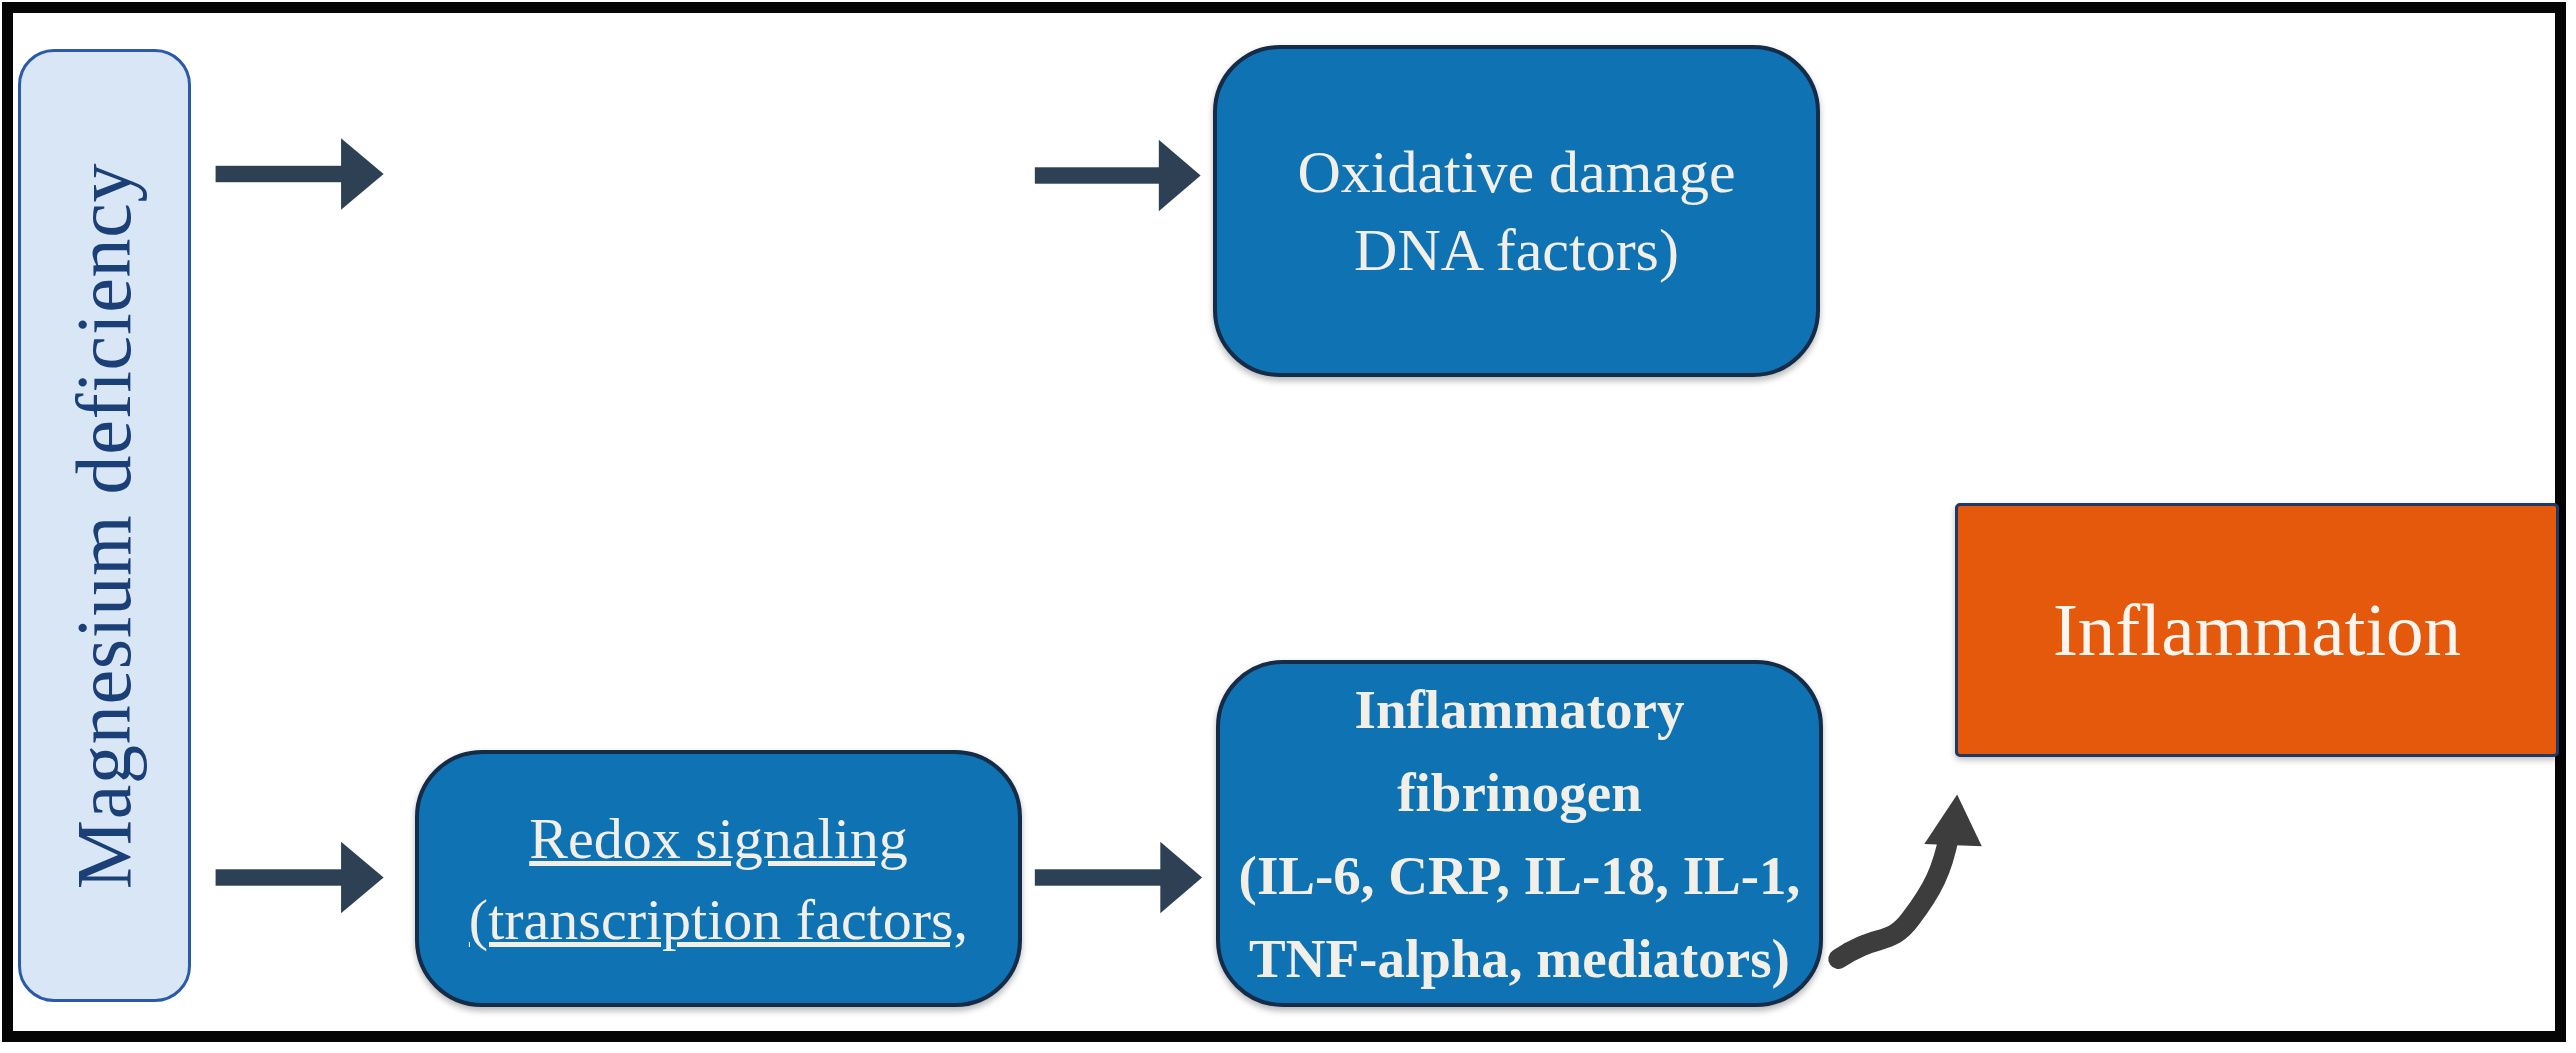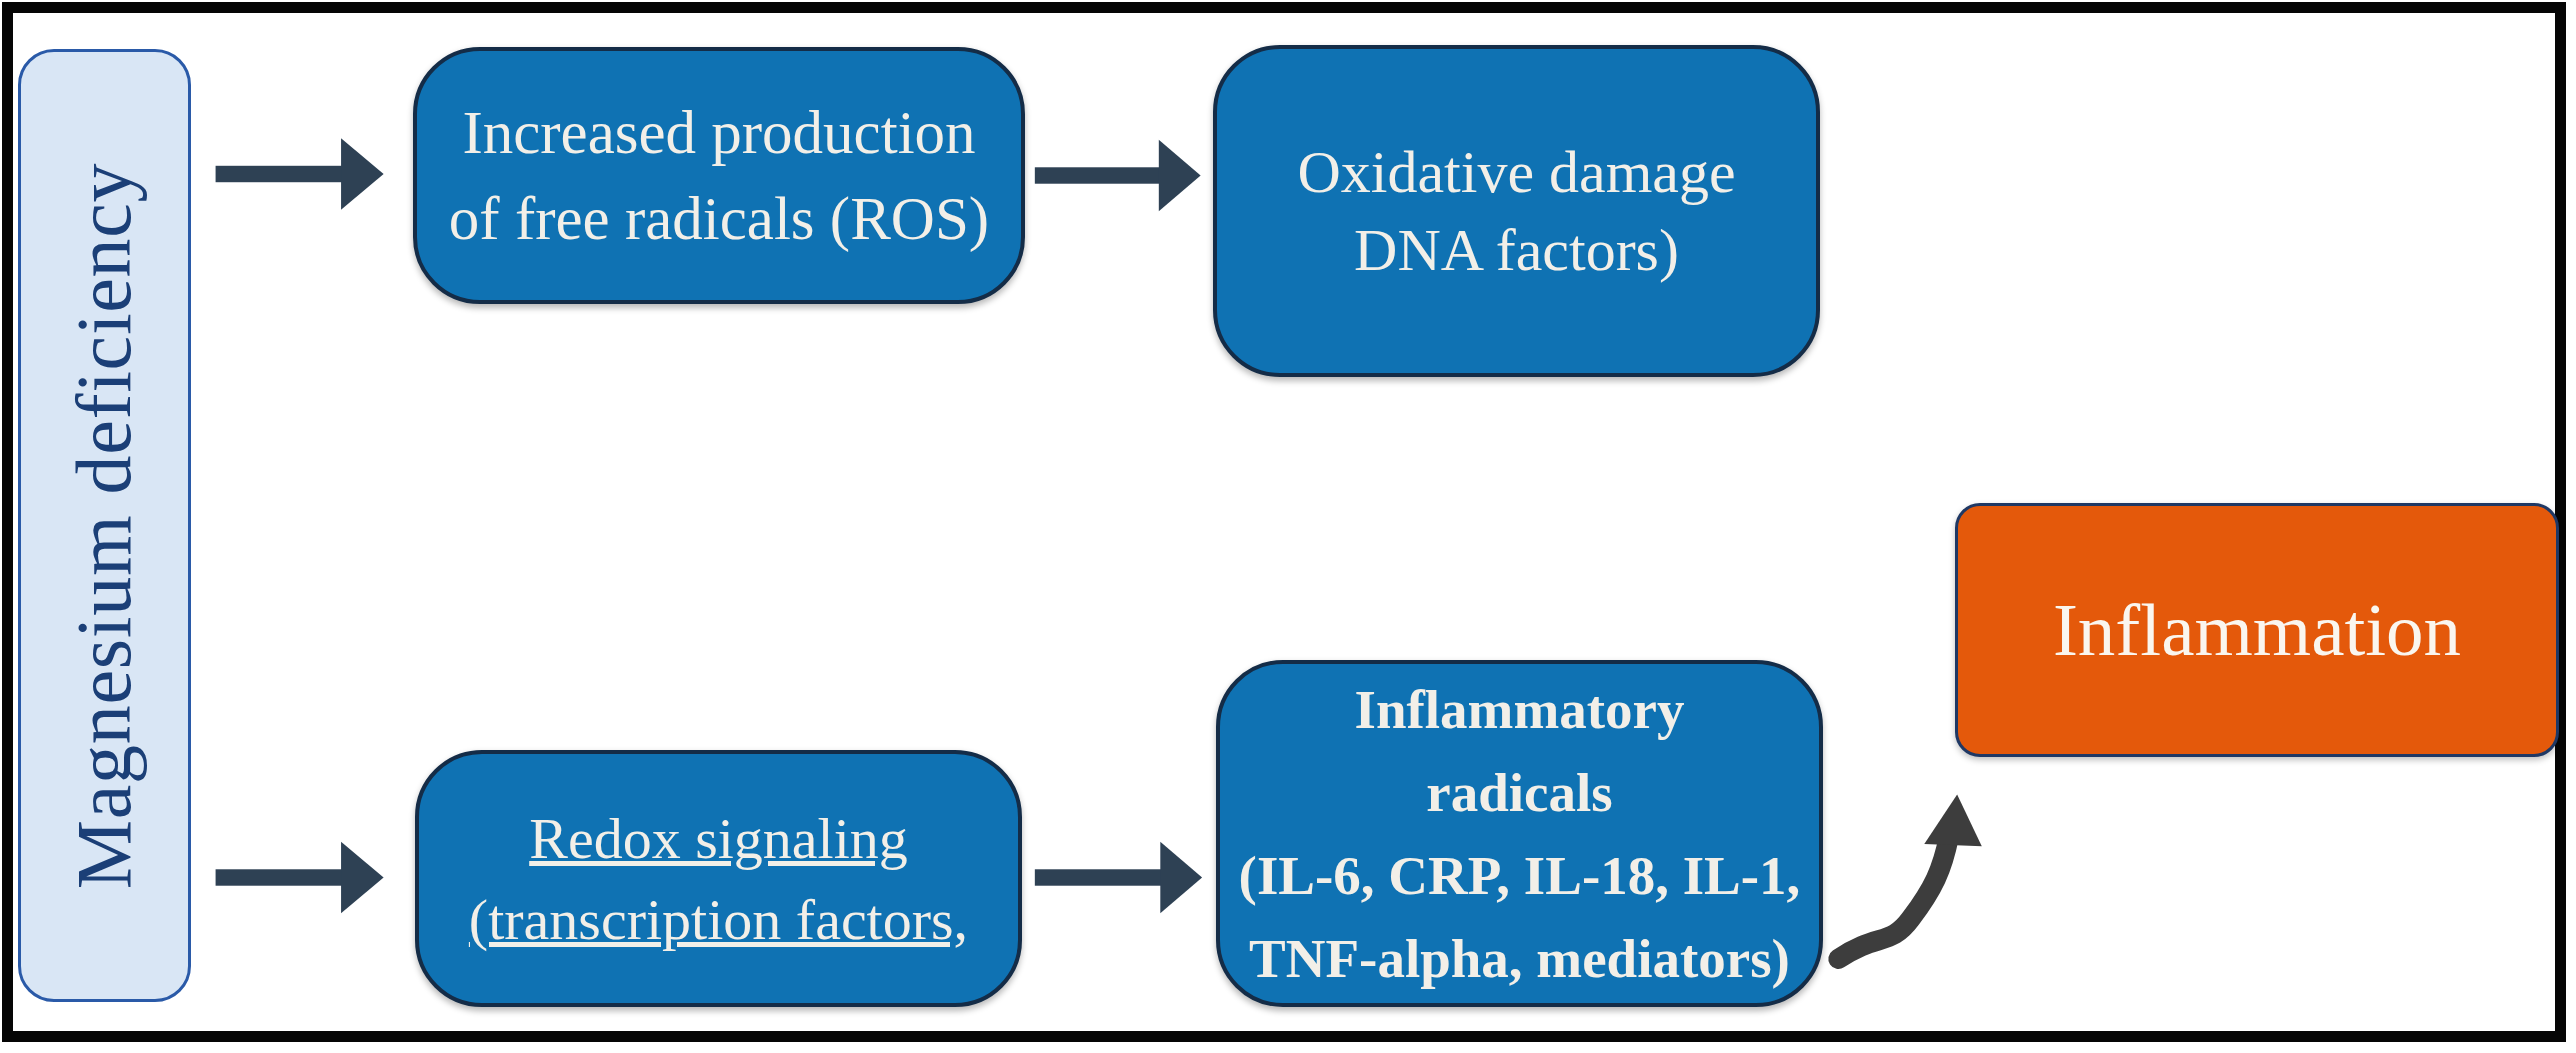--- a/index.html
+++ b/index.html
@@ -78,21 +78,21 @@
   .node-mediators {
     left: 1216px; top: 660px; width: 607px; height: 347px;
     font-size: 55px; line-height: 83px; font-weight: bold;
   }
 
   
   .inflammation-node {
     left: 1955px; top: 503px; width: 604px; height: 254px;
     background: var(--inflammation-fill, #e4590b);
     border: 3px solid var(--inflammation-border, #1f3864);
-    border-radius: 25px;
+    border-radius: 5px;
     color: var(--inflammation-text, #faf6ef);
     font-size: 75px;
     box-shadow: 0 3px 6px rgba(0,0,0,0.25);
   }
 
   .arrow-layer {
     position: absolute;
     left: 0; top: 0;
     width: 2576px;
     height: 1053px;
@@ -111,38 +111,34 @@
 <body>
 
 <div class="canvas">
 
   <div class="frame"></div>
 
   <div class="node source-node">
     <span class="rotated">Magnesium deficiency</span>
   </div>
 
-  <div class="node blue-node node-ros">
-    <div class="line">Increased production</div>
-    <div class="line">of free radicals (ROS)</div>
-  </div>
 
   <div class="node blue-node node-oxidative">
     <div class="line">Oxidative damage</div>
     <div class="line">DNA factors)</div>
   </div>
 
   <div class="node blue-node node-redox">
     <div class="line">Redox signaling</div>
     <div class="line">(transcription factors,</div>
   </div>
 
   <div class="node blue-node node-mediators">
     <div class="line">Inflammatory</div>
-    <div class="line">radicals</div>
+    <div class="line">fibrinogen</div>
     <div class="line">(IL-6, CRP, IL-18, IL-1,</div>
     <div class="line">TNF-alpha, mediators)</div>
   </div>
 
   <div class="node inflammation-node">
     <div class="line">Inflammation</div>
   </div>
 
   <svg class="arrow-layer" viewBox="0 0 3448 1410" xmlns="http://www.w3.org/2000/svg">
 

